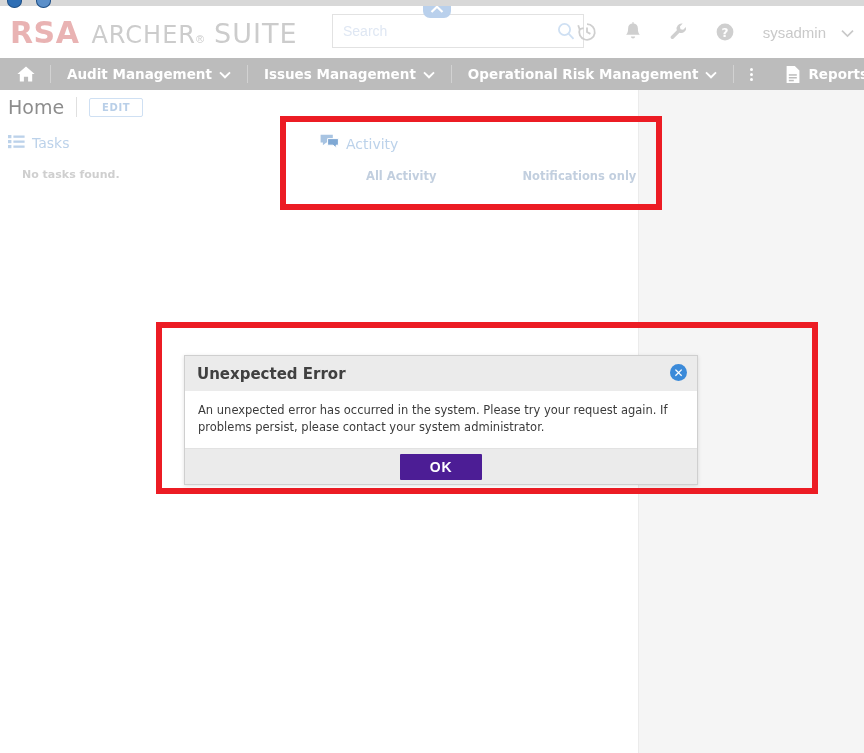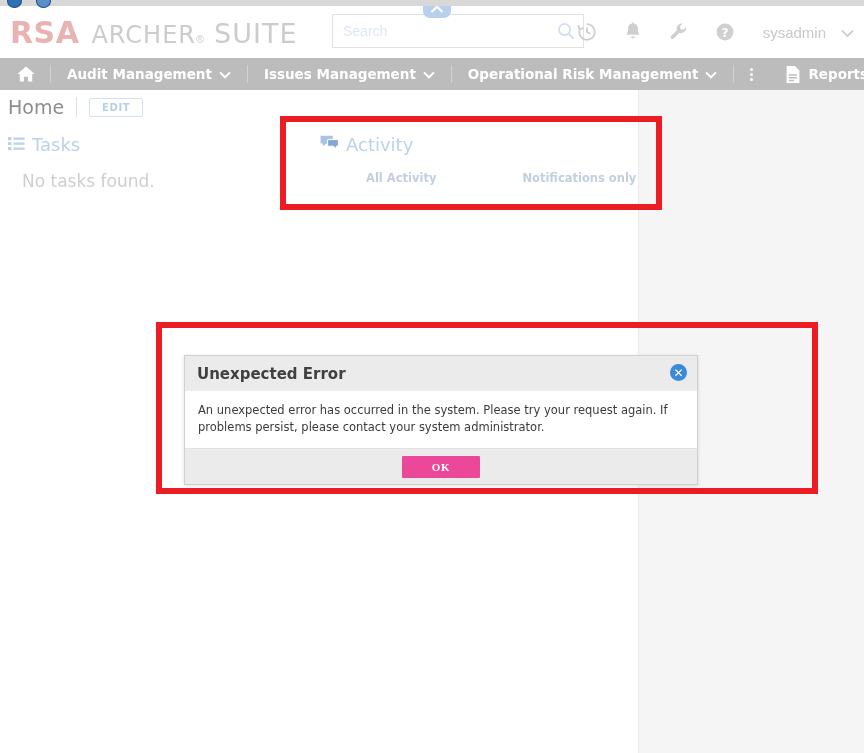--- a/index.html
+++ b/index.html
@@ -255,29 +255,29 @@
     position: absolute;
     left: 8px;
     top: 44px;
     width: 250px;
   }
   .panel-head {
     display: flex;
     align-items: center;
     gap: 7px;
     color: #bcd2ea;
-    font-size: 18px;
+    font-size: 14px;
     font-family: "DejaVu Sans", sans-serif;
   }
   .panel-empty {
     margin-top: 16px;
     margin-left: 14px;
-    font-size: 17px;
+    font-size: 11px;
     color: #cfcfcf;
-    font-weight: 400;
+    font-weight: 700;
     font-family: "DejaVu Sans", sans-serif;
   }
 
   
   .panel-activity {
     position: absolute;
     left: 320px;
     top: 44px;
     width: 330px;
   }
@@ -368,29 +368,29 @@
   }
   .dialog-foot {
     background: #ebebeb;
     height: 35px;
     display: flex;
     align-items: center;
     justify-content: center;
     border-top: 1px solid #e2e2e2;
   }
   .ok-btn {
-    background: #ec4899;
+    background: #4c1d95;
     color: #ffffff;
-    font-size: 11px;
+    font-size: 14px;
     font-weight: 700;
     letter-spacing: 0.8px;
     border: 0;
     padding: 5px 30px;
     border-radius: 1px;
-    font-family: Liberation Serif, serif;
+    font-family: Liberation Sans, sans-serif;
   }
 </style>
 </head>
 <body>
 
 <div class="top-stub-row">
   <span class="top-stub s1"></span>
   <span class="top-stub s2"></span>
 </div>
 

